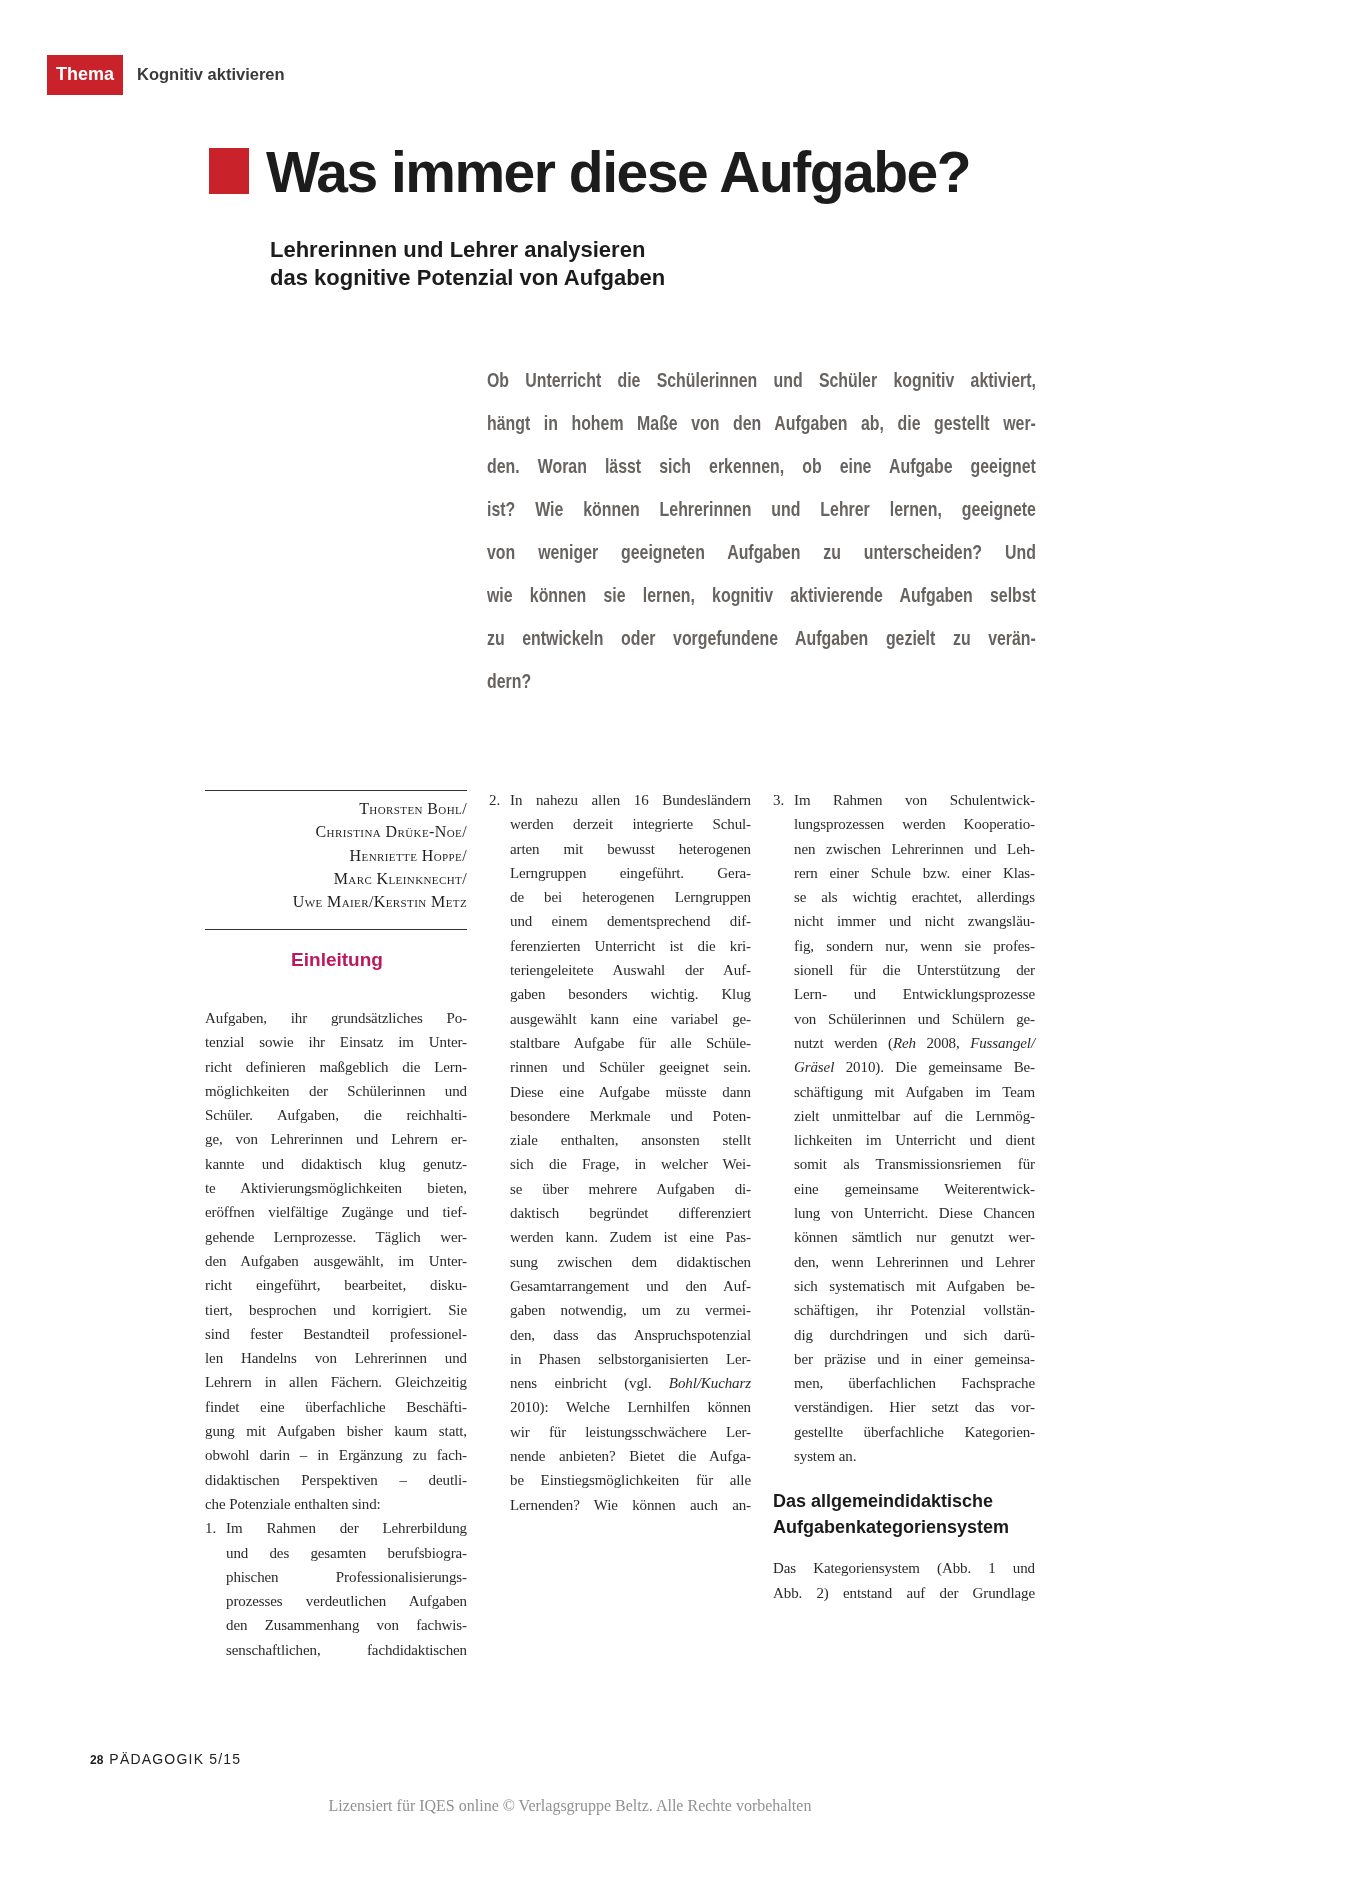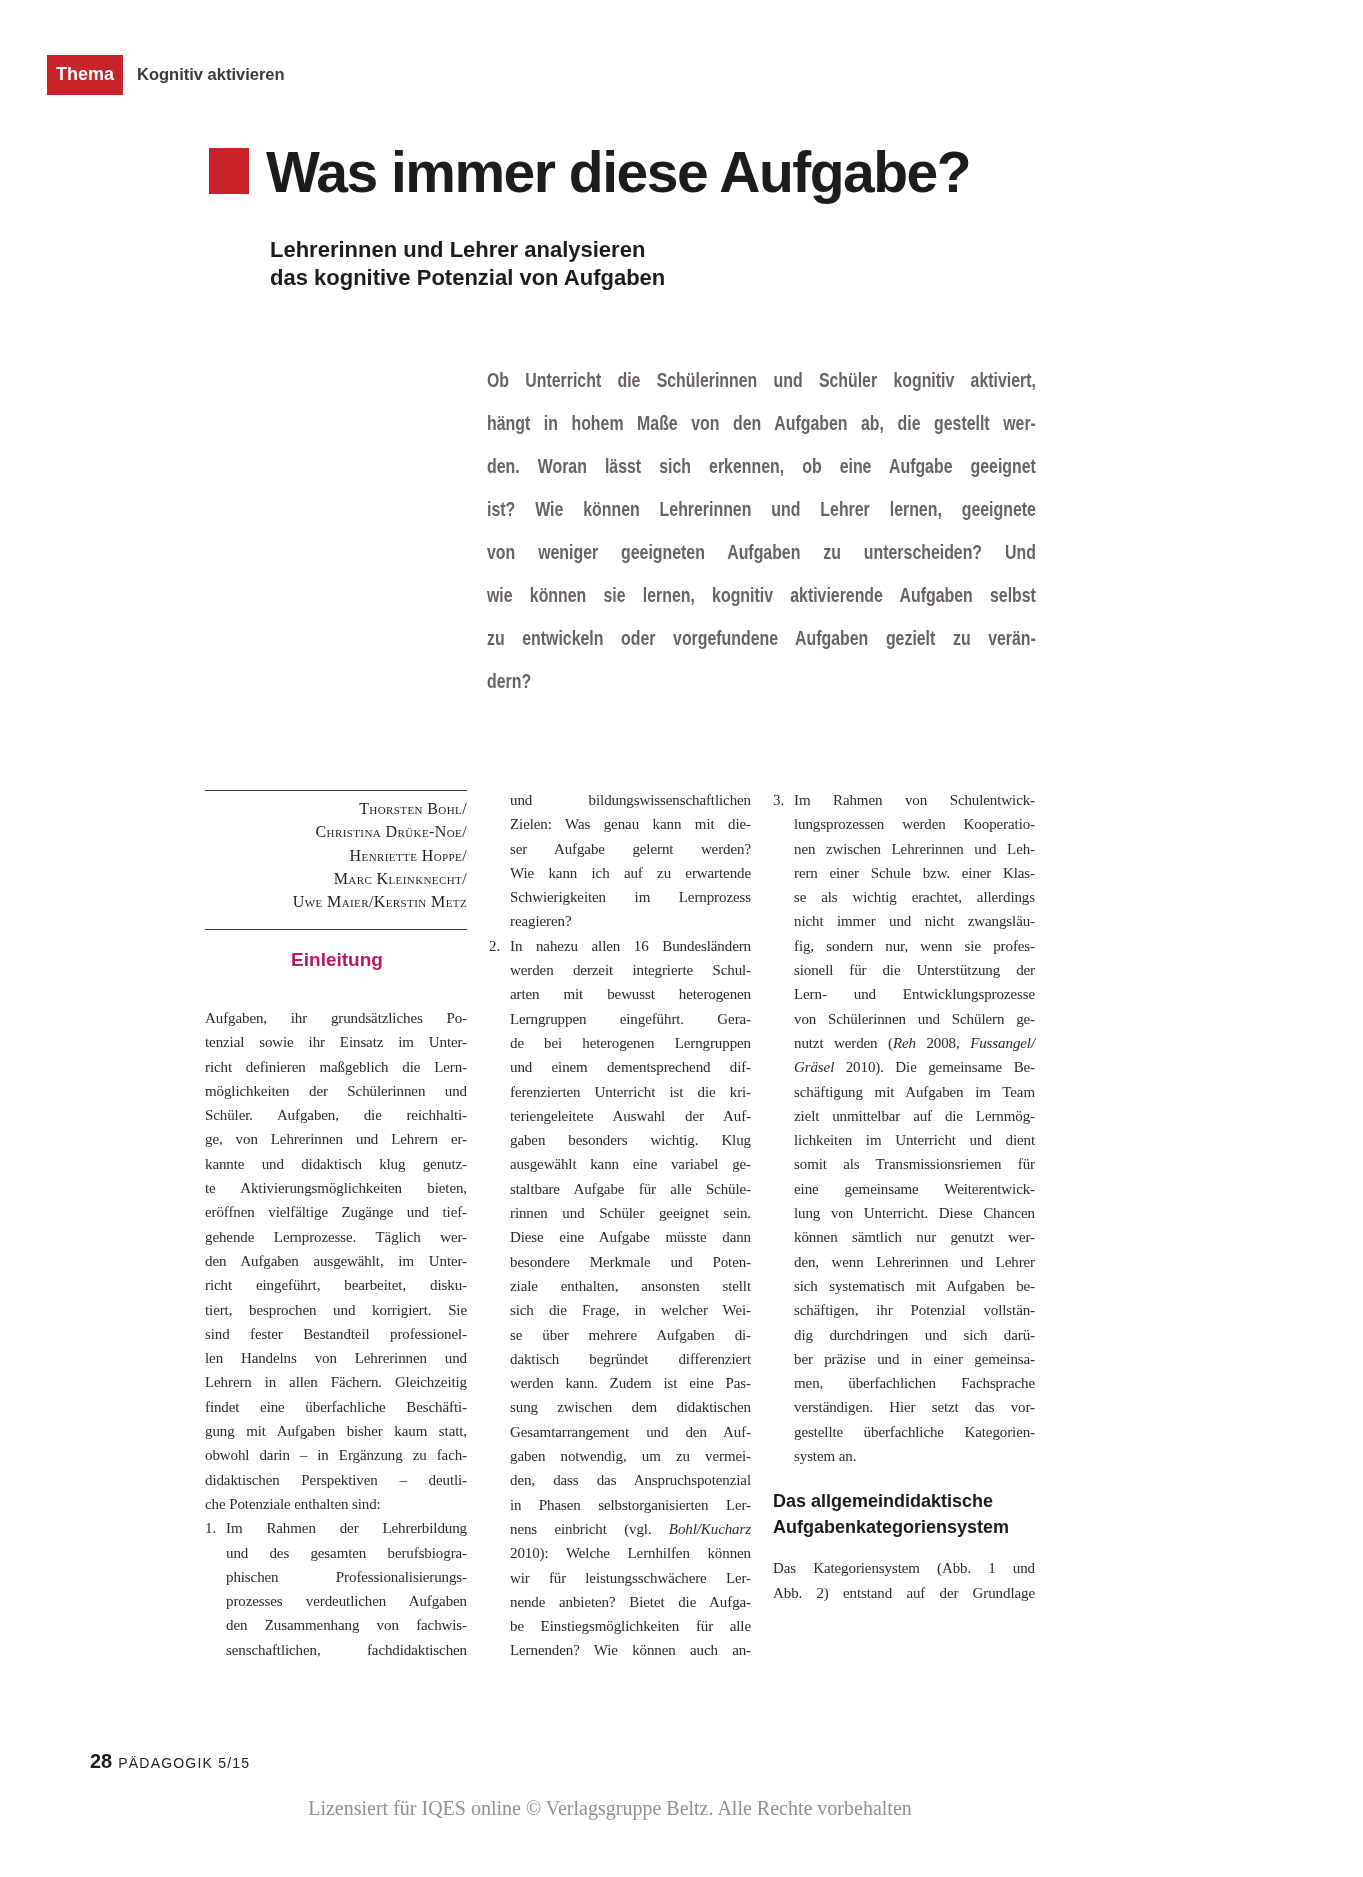--- a/index.html
+++ b/index.html
@@ -52,24 +52,24 @@
 
   .h-einleitung{position:absolute;left:206px;top:948px;width:262px;text-align:center;
         font:bold 19px/24px "Liberation Sans",sans-serif;color:#be185d;}
 
   .section-heading{margin-top:20px;
         font:bold 18px/26px "Liberation Sans",sans-serif;color:#1a1a1a;letter-spacing:0;}
   .closing{margin-top:16px;}
 
   
   .footer-pageline{position:absolute;left:90px;top:1750px;font-family:"Liberation Sans",sans-serif;}
-  .footer-pageline .pageno{font-weight:bold;font-size:20px;color:#1c1c1c;}
+  .footer-pageline .pageno{font-weight:bold;font-size:12px;color:#1c1c1c;}
   .footer-pageline .mag{font-size:14px;letter-spacing:1.2px;color:#222;margin-left:6px;}
   .footer-license{position:absolute;left:0;top:1797px;width:1140px;text-align:center;
-        font-family:"Liberation Serif",serif;font-size:20px;color:var(--license_gray,#919191);padding-left:40px;}
+        font-family:"Liberation Serif",serif;font-size:16px;color:var(--license_gray,#919191);}
 </style>
 </head>
 <body>
 
 <div class="page">
 
   <div class="kicker-badge">Thema</div>
   <div class="kicker-label">Kognitiv aktivieren</div>
 
   <div class="title-bullet"></div>
@@ -123,28 +123,20 @@
       <div class="pre just">Im Rahmen der Lehrerbildung
 und des gesamten berufsbiogra-
 phischen Professionalisierungs-
 prozesses verdeutlichen Aufgaben
 den Zusammenhang von fachwis-
 senschaftlichen, fachdidaktischen</div>
     </div>
   </div>
 
   <div class="col col-2">
-    <div class="cont">
-      <div class="pre just">und bildungswissenschaftlichen
-Zielen: Was genau kann mit die-
-ser Aufgabe gelernt werden?
-Wie kann ich auf zu erwartende
-Schwierigkeiten im Lernprozess</div>
-      <div>reagieren?</div>
-    </div>
     <div class="item">
       <span class="marker">2.</span>
       <div class="pre just"><span>In nahezu allen 16 Bundesländern
 werden derzeit integrierte Schul-
 arten mit bewusst heterogenen
 Lerngruppen eingeführt. Gera-
 de bei heterogenen Lerngruppen
 und einem dementsprechend dif-
 ferenzierten Unterricht ist die kri-
 teriengeleitete Auswahl der Auf-

